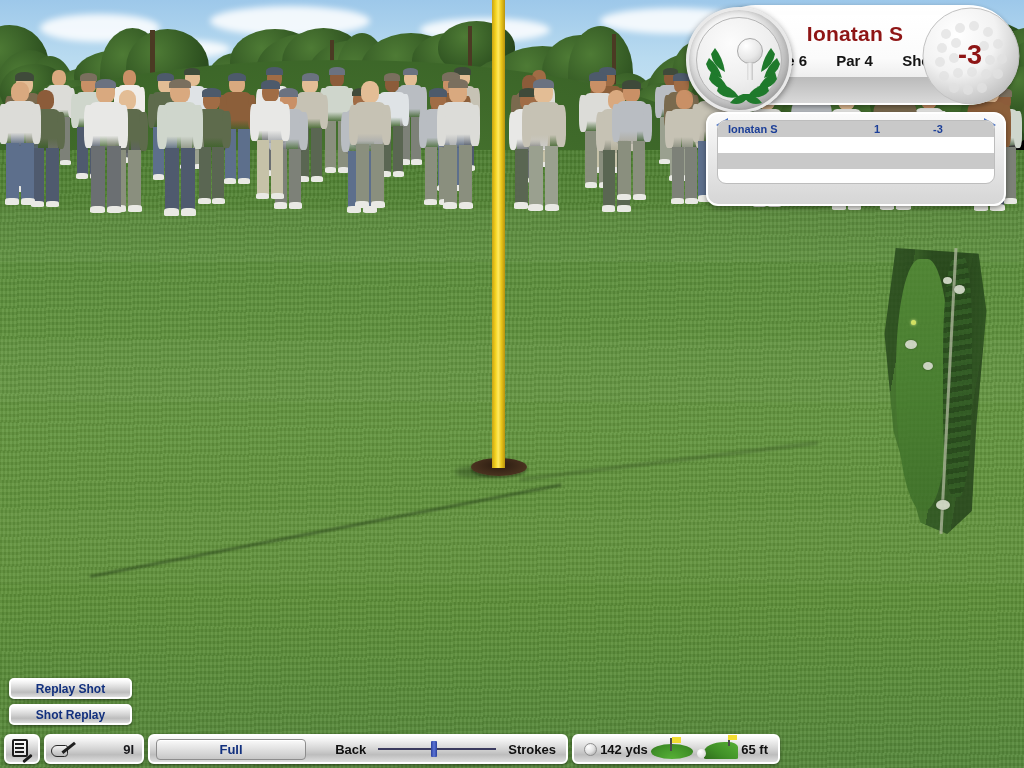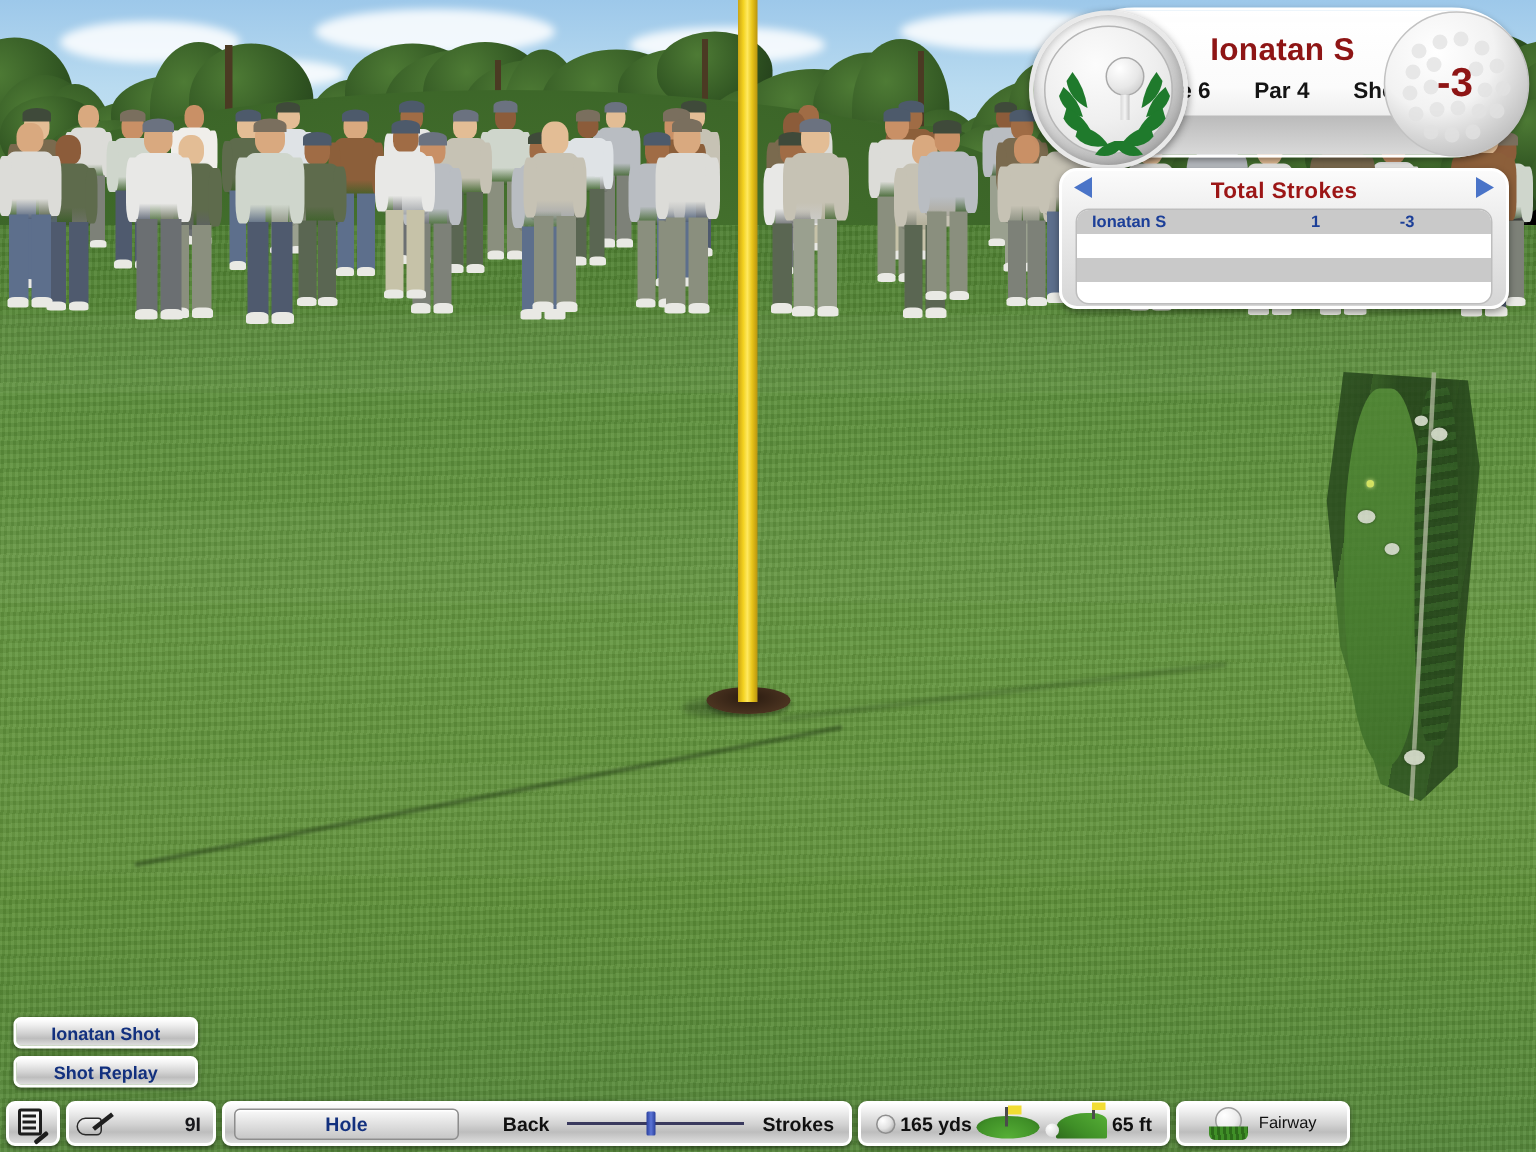--- a/index.html
+++ b/index.html
@@ -1012,21 +1012,20 @@
           <path d="M70 66 q-13 2 -20 13 q15 3 22 -6 z"></path>
           <path d="M46 76 q-9 3 -13 9 q10 3 16 -3 q6 6 16 3 q-4 -6 -13 -9 z"></path>
         </g>
       </svg>
     </div>
   </div>
 
   <div id="scoreboard">
     <div class="sb-arrow left"></div>
     <div class="sb-arrow right"></div>
-    <div class="sb-title">Total Strokes</div>
     <div class="sb-list" id="sb-list">
         <div class="sb-row alt">
           <span class="c-name">Ionatan S</span>
           <span class="c-str">1</span>
           <span class="c-tot">-3</span>
         </div>
         <div class="sb-row">
           <span class="c-name"></span>
           <span class="c-str"></span>
           <span class="c-tot"></span>
@@ -1037,21 +1036,21 @@
           <span class="c-tot"></span>
         </div>
         <div class="sb-row">
           <span class="c-name"></span>
           <span class="c-str"></span>
           <span class="c-tot"></span>
         </div>
       </div>
   </div>
 
-  <div id="replay-shot" class="replay-btn silver">Ionatan Shot</div>
+  <div id="replay-shot" class="replay-btn silver">Replay Shot</div>
   <div id="exit-replay" class="replay-btn silver">Shot Replay</div>
 
   <div id="bottom-bar">
 
     <div id="scorecard-btn" class="bb-box silver">
       <div class="card-icon">
         <div class="sheet"></div>
         <div class="line" style="top:4px;"></div>
         <div class="line" style="top:8px;"></div>
         <div class="line" style="top:12px;"></div>
@@ -1061,50 +1060,43 @@
 
     <div id="club-box" class="bb-box silver">
       <div class="club-icon">
         <div class="headc"></div>
           <div class="shaft"></div>
       </div>
       <span class="club-label">9I</span>
     </div>
 
     <div id="swing-box" class="bb-box silver">
-      <div id="swing-type">Hole</div>
+      <div id="swing-type">Full</div>
       <div class="slider-wrap">
         <span class="slider-label">Back</span>
         <div class="slider-track">
           <div class="slider-thumb" id="slider-thumb" style="left: 52.46px;"></div>
         </div>
         <span class="slider-label">Strokes</span>
       </div>
     </div>
 
     <div id="dist-box" class="bb-box silver">
       <div class="ball-dot"></div>
-      <span class="bb-text">165 yds</span>
+      <span class="bb-text">142 yds</span>
       <div class="green-icon">
         <div class="mound"></div>
           <div class="pin"></div>
           <div class="flag"></div>
       </div>
       <div class="elev-icon">
         <div class="slope"></div>
           <div class="ball"></div>
           <div class="pin"></div>
           <div class="flag"></div>
       </div>
       <span class="bb-text">65 ft</span>
     </div>
 
 
-    <div id="lie-box" class="bb-box silver">
-      <div class="lie-icon">
-        <div class="lball"></div>
-          <div class="lgrass"></div>
-      </div>
-      <span class="bb-text-sm">Fairway</span>
-    </div>
 
   </div>
 </div>
 
 </body></html>

